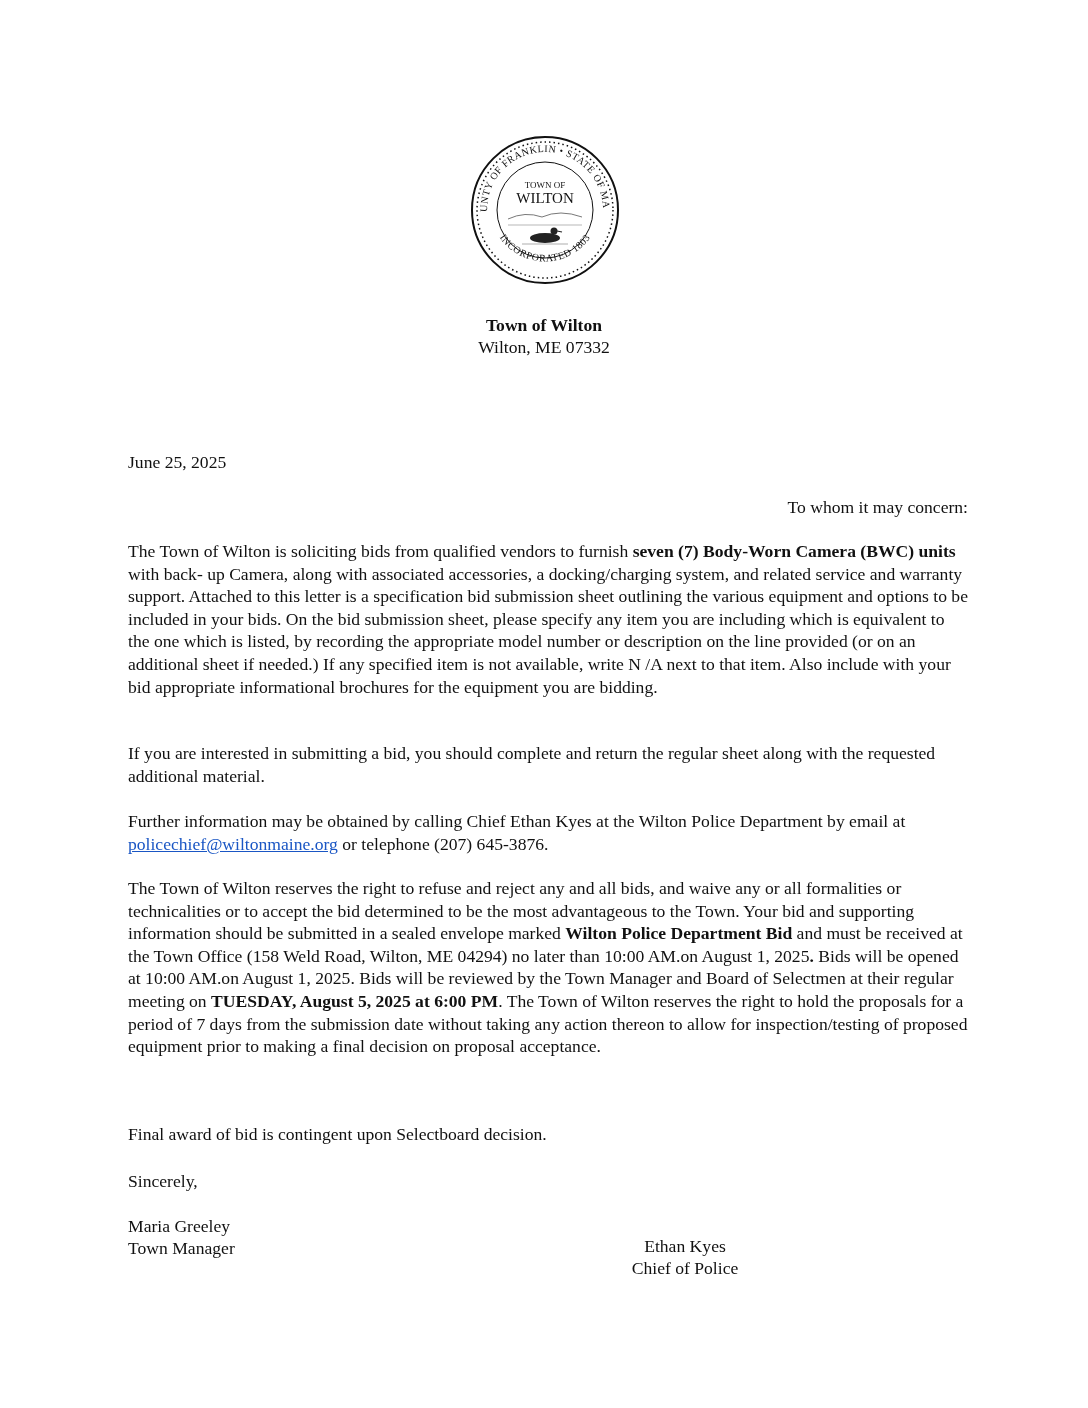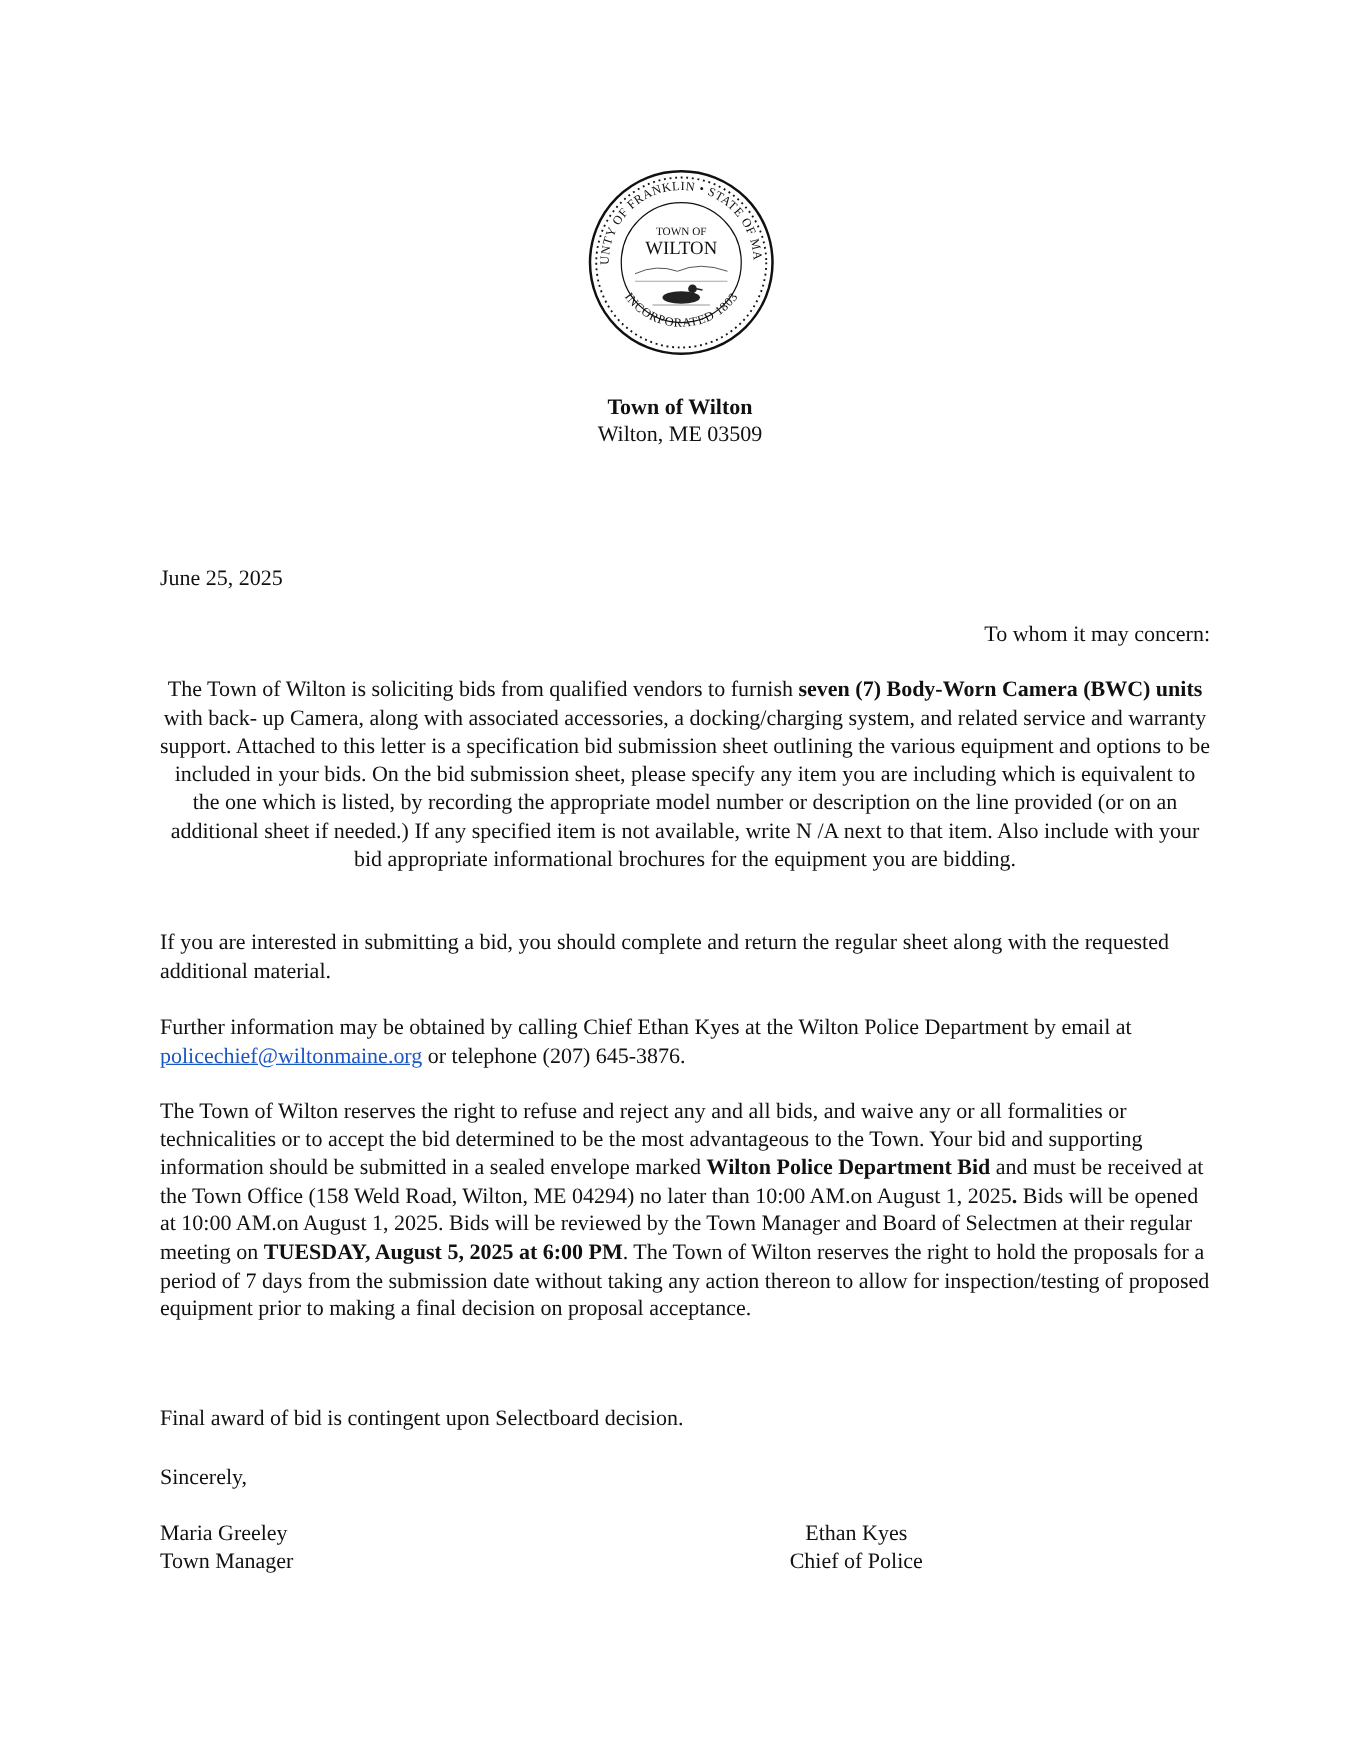--- a/index.html
+++ b/index.html
@@ -8,21 +8,21 @@
     font-family: "Liberation Serif", serif; color: #111; font-size: 17.6px;
   }
   .seal { position: absolute; left: 470px; top: 135px; width: 150px; height: 150px; }
   .letterhead { position: absolute; left: 0; width: 1088px; top: 314px; text-align: center; line-height: 22.4px; }
   .letterhead .name { font-weight: bold; }
   .body { position: absolute; left: 128px; width: 840px; line-height: 22.6px; }
   .body p { margin: 0; }
   .bold { font-weight: bold; }
   a.email { color: #1a56c4; text-decoration: underline; margin-top: 40px; }
   .sig { position: absolute; line-height: 22.4px; }
-  .sig-right { text-align: center; }
+  .sig-right { text-align: center; margin-top: 20px; }
 </style>
 </head>
 <body>
 
 <svg class="seal" viewBox="0 0 150 150">
   <circle cx="75" cy="75" r="73" fill="none" stroke="#111" stroke-width="2"></circle>
   <circle cx="75" cy="75" r="68" fill="none" stroke="#111" stroke-width="1.5" stroke-dasharray="1.5 3"></circle>
   <circle cx="75" cy="75" r="48" fill="none" stroke="#111" stroke-width="1"></circle>
   <defs>
     <path id="arcTop" d="M 17 75 A 58 58 0 0 1 133 75"></path>
@@ -39,27 +39,27 @@
   <path d="M 38 84 Q 55 76 72 82 Q 90 74 112 82" fill="none" stroke="#555" stroke-width="0.8"></path>
   <path d="M 38 90 L 112 90" fill="none" stroke="#888" stroke-width="0.6"></path>
   <ellipse cx="75" cy="103" rx="15" ry="5" fill="#222"></ellipse>
   <circle cx="84" cy="96" r="3.5" fill="#222"></circle>
   <path d="M 87 96 L 92 97" stroke="#222" stroke-width="1.2"></path>
   <path d="M 52 109 L 98 109" stroke="#777" stroke-width="0.6"></path>
 </svg>
 
 <div class="letterhead">
   <div class="name">Town of Wilton</div>
-  <div>Wilton, ME 03509</div>
+  <div>Wilton, ME 07332</div>
 </div>
 
 <div class="body" style="top:451px;">June 25, 2025</div>
 <div class="body" style="top:496px;text-align:right;">To whom it may concern:</div>
 
-<div class="body" style="top:540px;text-align:center;">
+<div class="body" style="top:540px;">
   <p><span>The Town of Wilton is soliciting bids from qualified vendors to furnish </span><span class="bold">seven (7) Body-Worn Camera (BWC) units</span><span> with back- up Camera, along with associated accessories, a docking/charging system, and related service and warranty support. Attached to this letter is a specification bid submission sheet outlining the various equipment and options to be included in your bids. On the bid submission sheet, please specify any item you are including which is equivalent to the one which is listed, by recording the appropriate model number or description on the line provided (or on an additional sheet if needed.) If any specified item is not available, write N /A next to that item. Also include with your bid appropriate informational brochures for the equipment you are bidding.</span></p>
 </div>
 
 <div class="body" style="top:742px;">If you are interested in submitting a bid, you should complete and return the regular sheet along with the requested additional material.</div>
 
 <div class="body" style="top:810px;">
   <p><span>Further information may be obtained by calling Chief Ethan Kyes at the Wilton Police Department by email at </span><a class="email" href="#">policechief@wiltonmaine.org</a><span> or telephone (207) 645-3876.</span></p>
 </div>
 
 <div class="body" style="top:877px;">

